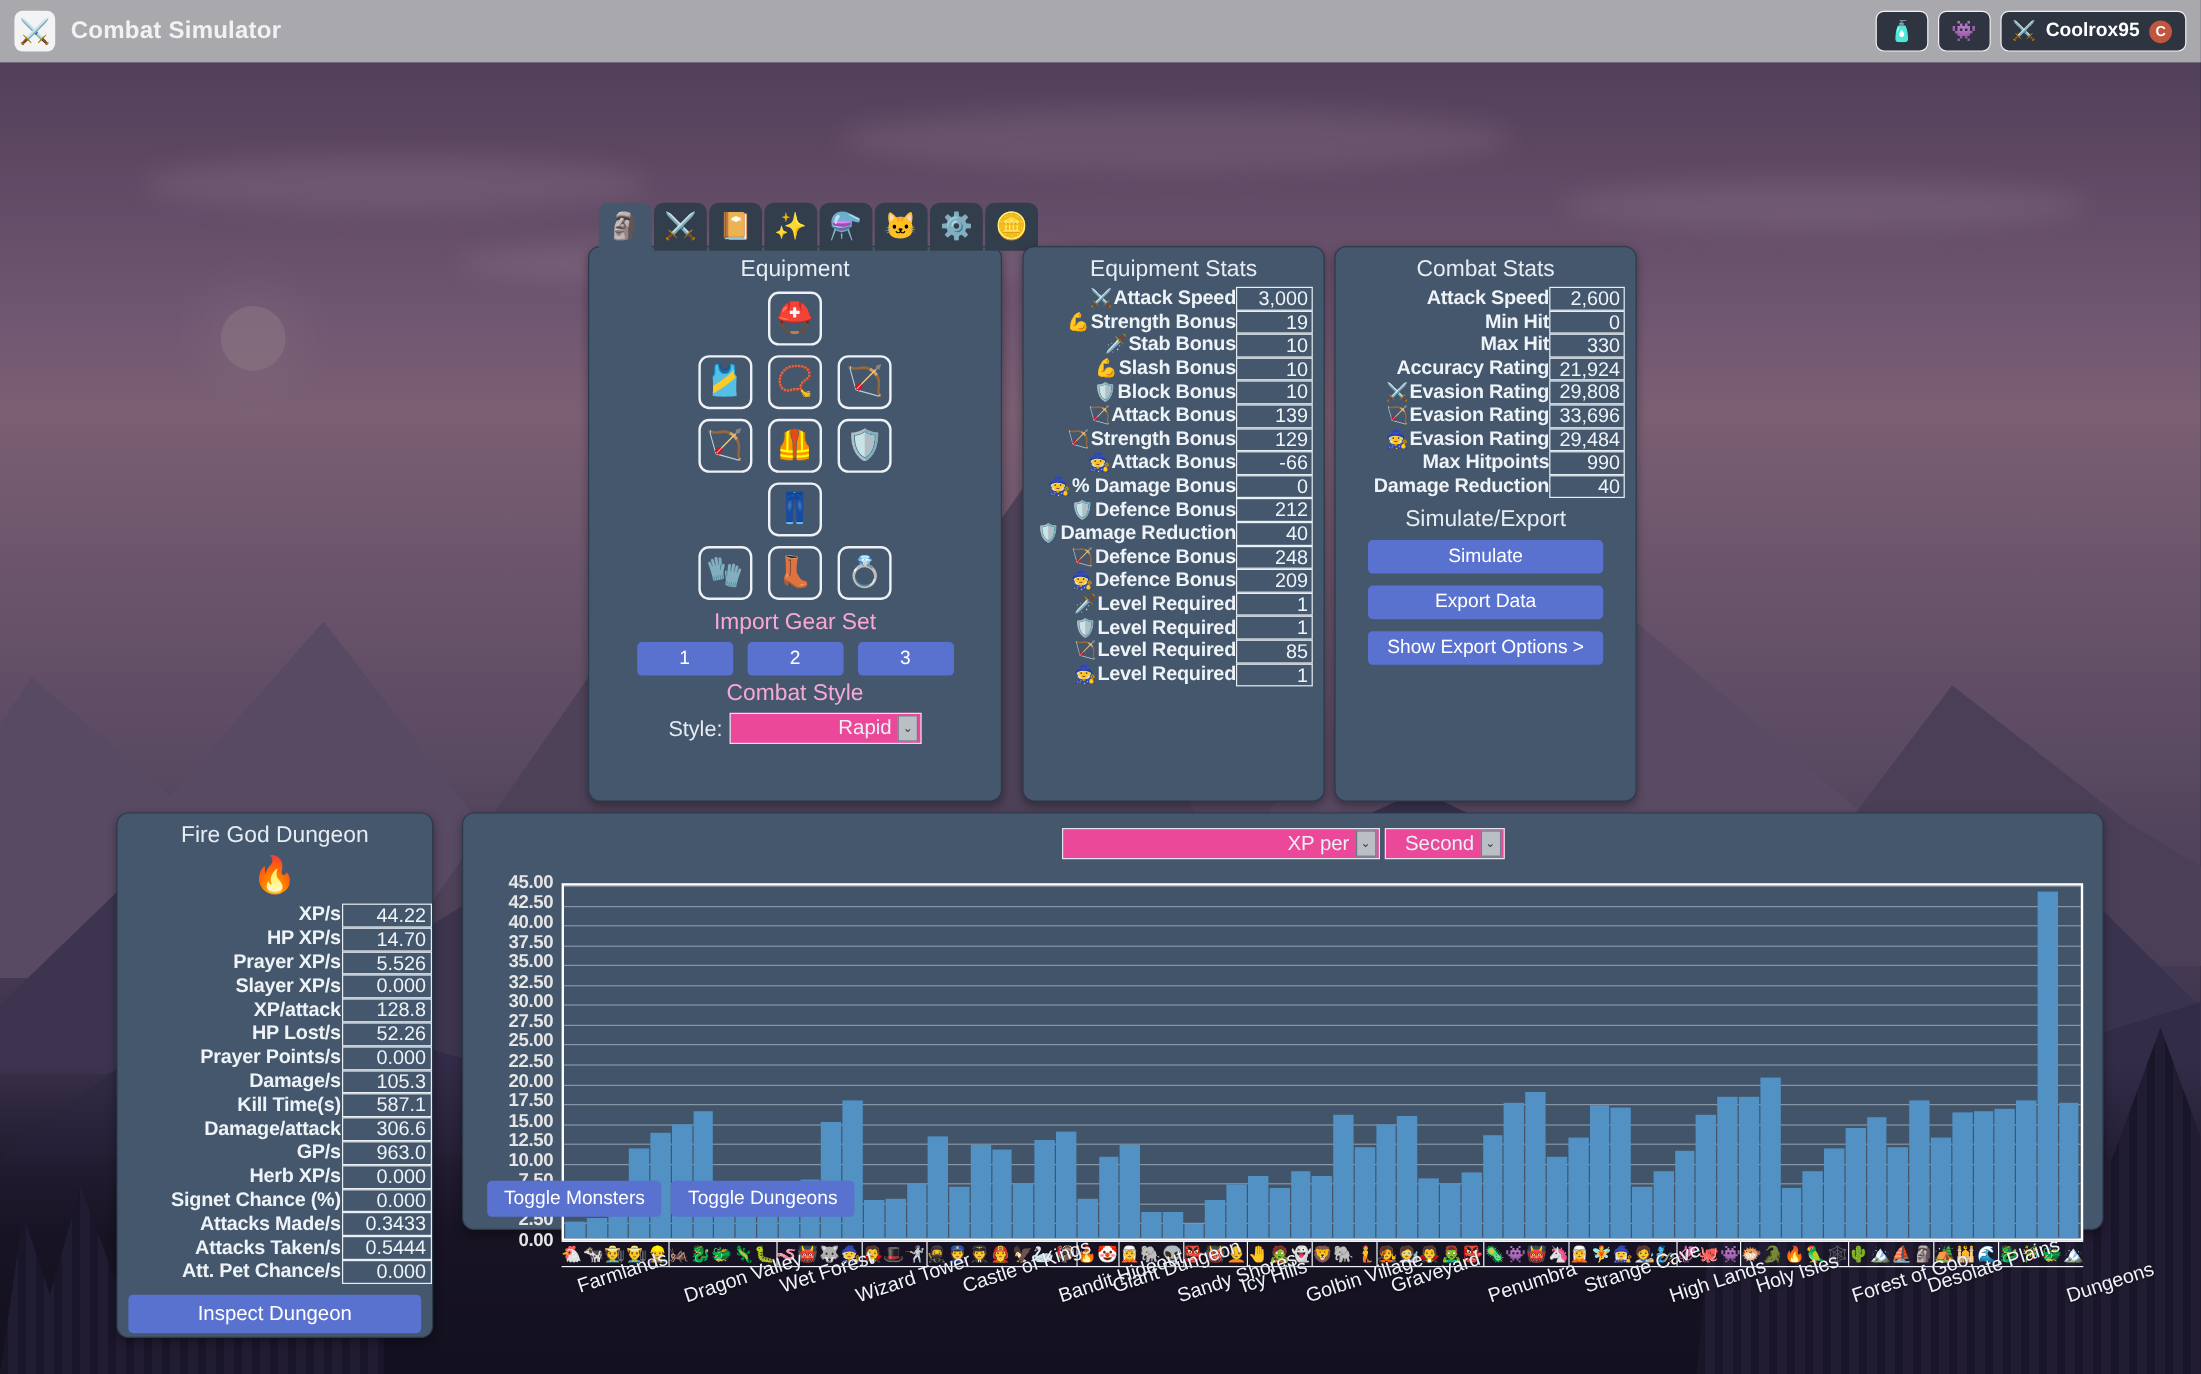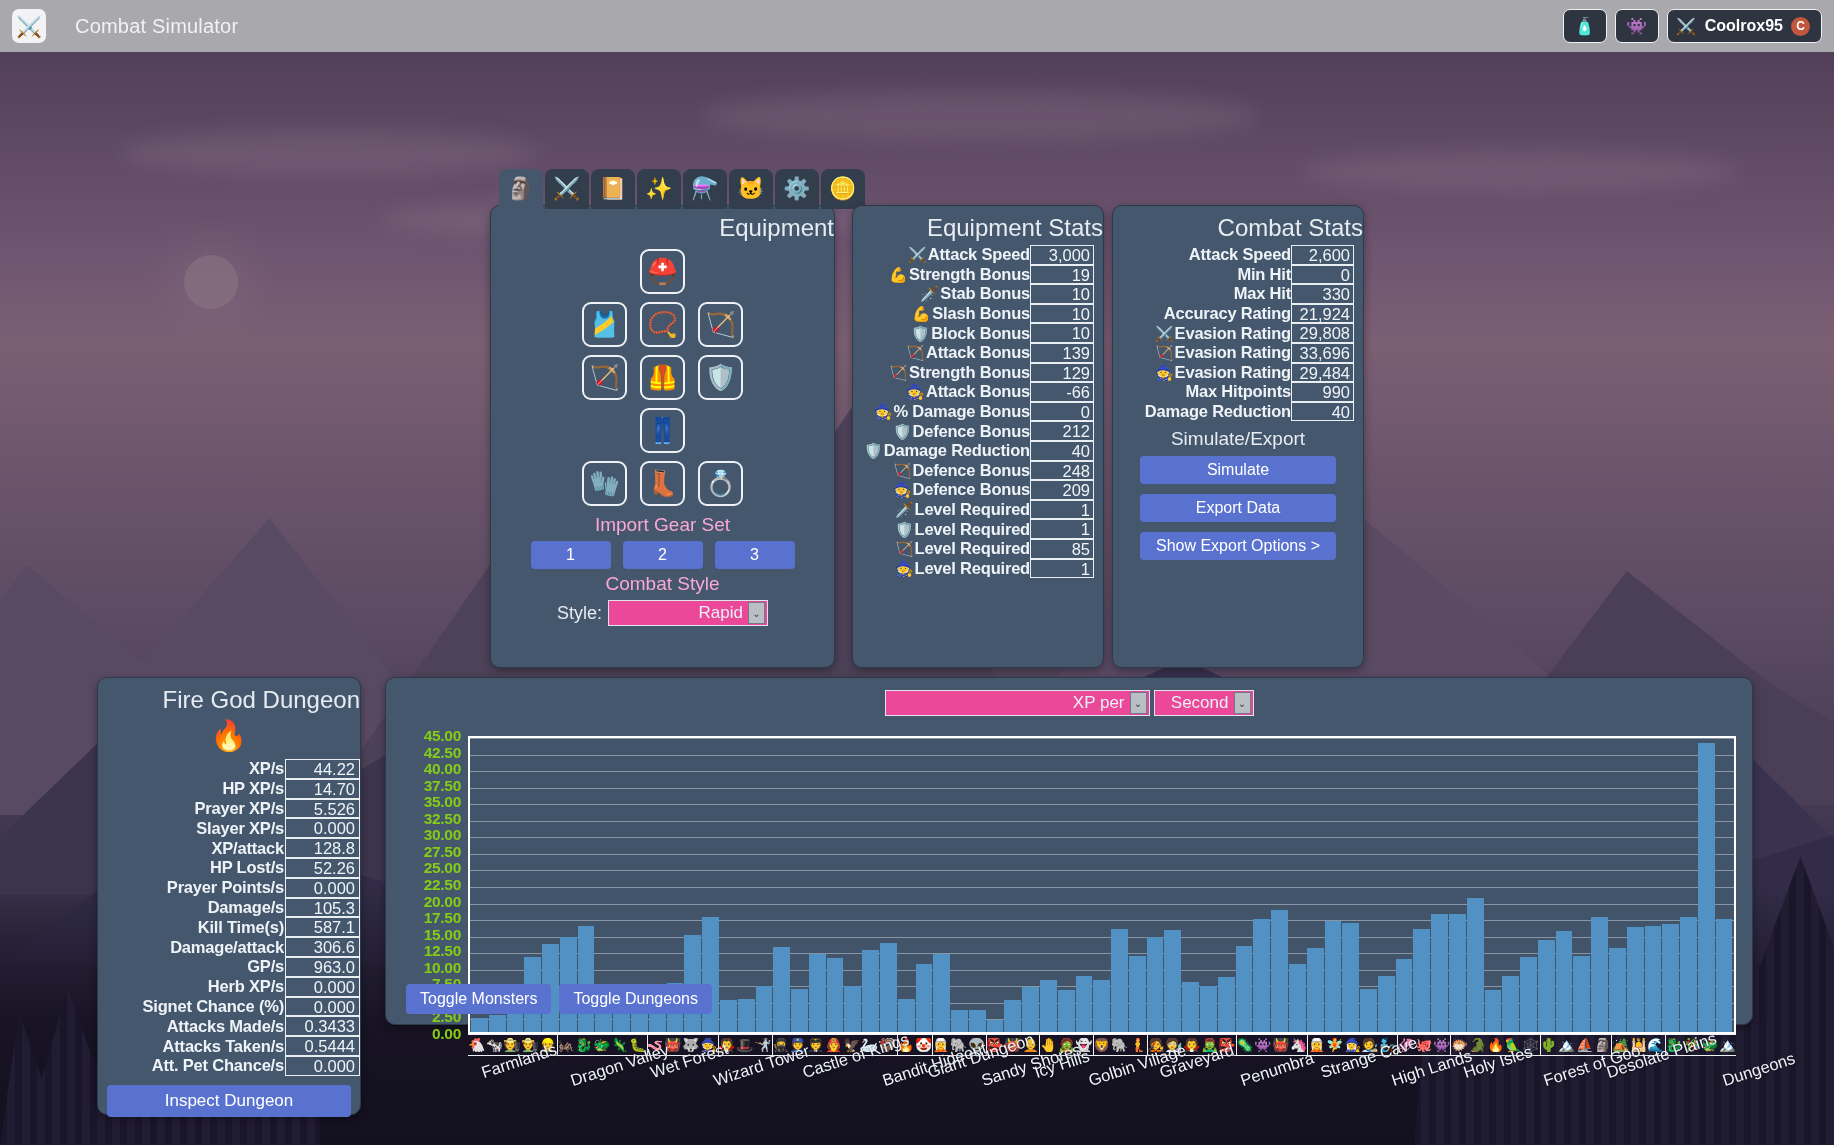--- a/index.html
+++ b/index.html
@@ -35,21 +35,21 @@
     position: absolute; left: 0; top: 0; width: 1834px; height: 52px;
     background: #a8a8ad;
     display: flex; align-items: center; z-index: 50;
   }
   #app-logo {
     width: 34px; height: 34px; margin-left: 12px; border-radius: 7px;
     background: #f3f3f5; display:flex; align-items:center; justify-content:center;
     font-size: 21px; line-height: 1;
   }
   #app-title {
-    margin-left: 29px; color: #f2f2f4; font-size: 20px; font-weight: normal;
+    margin-left: 13px; color: #f2f2f4; font-size: 20px; font-weight: bold;
     letter-spacing: .2px;
   }
   #tb-right { margin-left: auto; display: flex; align-items: center; gap: 8px; padding-right: 12px; }
   .tb-btn {
     height: 34px; min-width: 44px; border-radius: 7px; background: #2e3440;
     border: 1px solid #f0f0f2; display: flex; align-items: center; justify-content: center;
     font-size: 17px; color: #fff;
   }
   .tb-user {
     height: 34px; border-radius: 7px; background: #2e3440; border: 1px solid #f0f0f2;
@@ -64,21 +64,21 @@
 
   
   .panel {
     position: absolute;
     background: #44576d;
     border: 1px solid #2c3b4c;
     border-radius: 10px;
     box-shadow: 0 3px 8px rgba(0,0,0,.35);
   }
   .panel-title {
-    text-align: right; color: #e7ecf2; font-size: 24px; padding: 8px 0 3px;
+    text-align: center; color: #e7ecf2; font-size: 19px; padding: 8px 0 3px;
     font-weight: normal;
   }
 
   
   #equip-panel { left: 490px; top: 205px; width: 345px; height: 463px; }
   #equip-tabs {
     position: absolute; left: 8px; top: -37px; display: flex; gap: 2px;
   }
   .eq-tab {
     width: 44px; height: 40px; background: #333e4d;
@@ -161,21 +161,21 @@
   #period-sel { width: 100px; }
   #plot-wrap {
     position: absolute; left: 18px; top: 58px; width: 1332px; height: 340px;
     display: flex;
   }
   #y-axis {
     width: 64px; height: 298px; position: relative;
   }
   .ytick {
     position: absolute; right: 7px; transform: translateY(-50%);
-    color: #84cc16; font-size: 15.5px; font-weight: bold; letter-spacing: -.3px; text-align: right;
+    color: #e5e5e5; font-size: 15.5px; font-weight: bold; letter-spacing: -.3px; text-align: right;
   }
   #plot {
     position: relative; flex: 1; height: 298px;
     border: 2px solid #ffffff; border-right: 2px solid #ffffff;
     background: #41546a;
     overflow: hidden;
   }
   .gridline { position: absolute; left: 0; right: 0; height: 1px; background: rgba(235,240,245,.42); }
   #bars {
     position: absolute; inset: 0; display: flex; align-items: flex-end;

